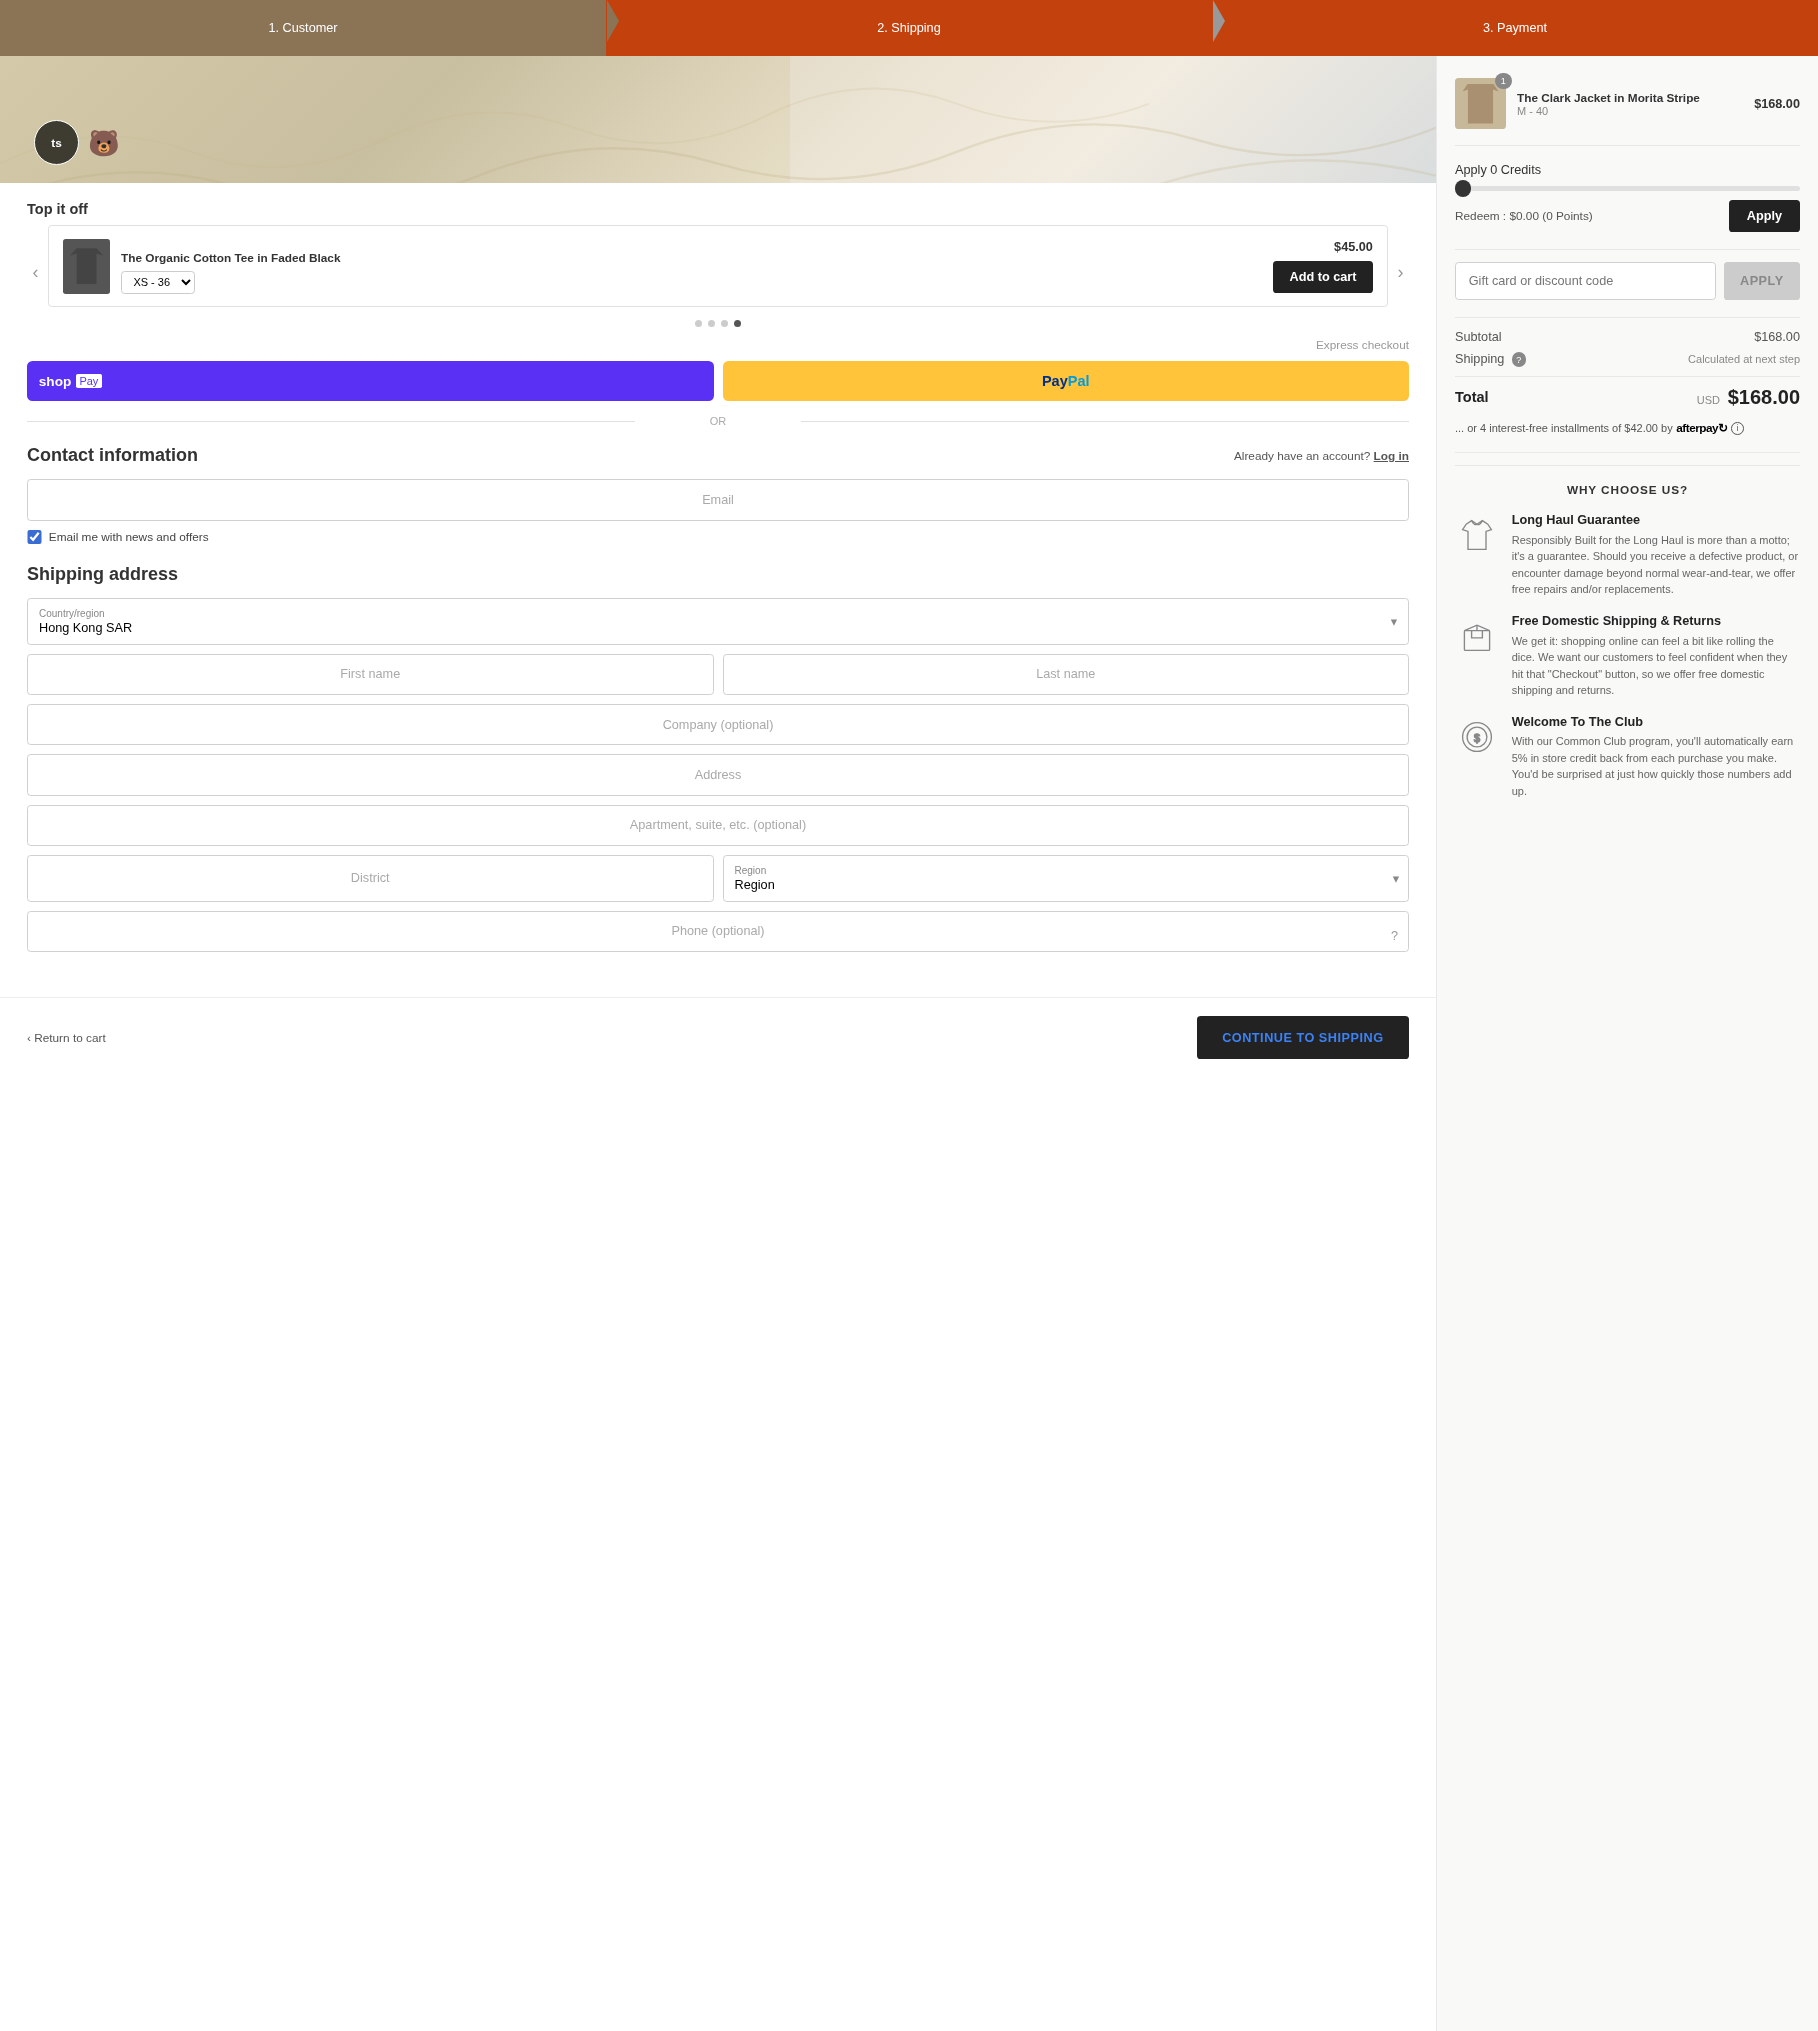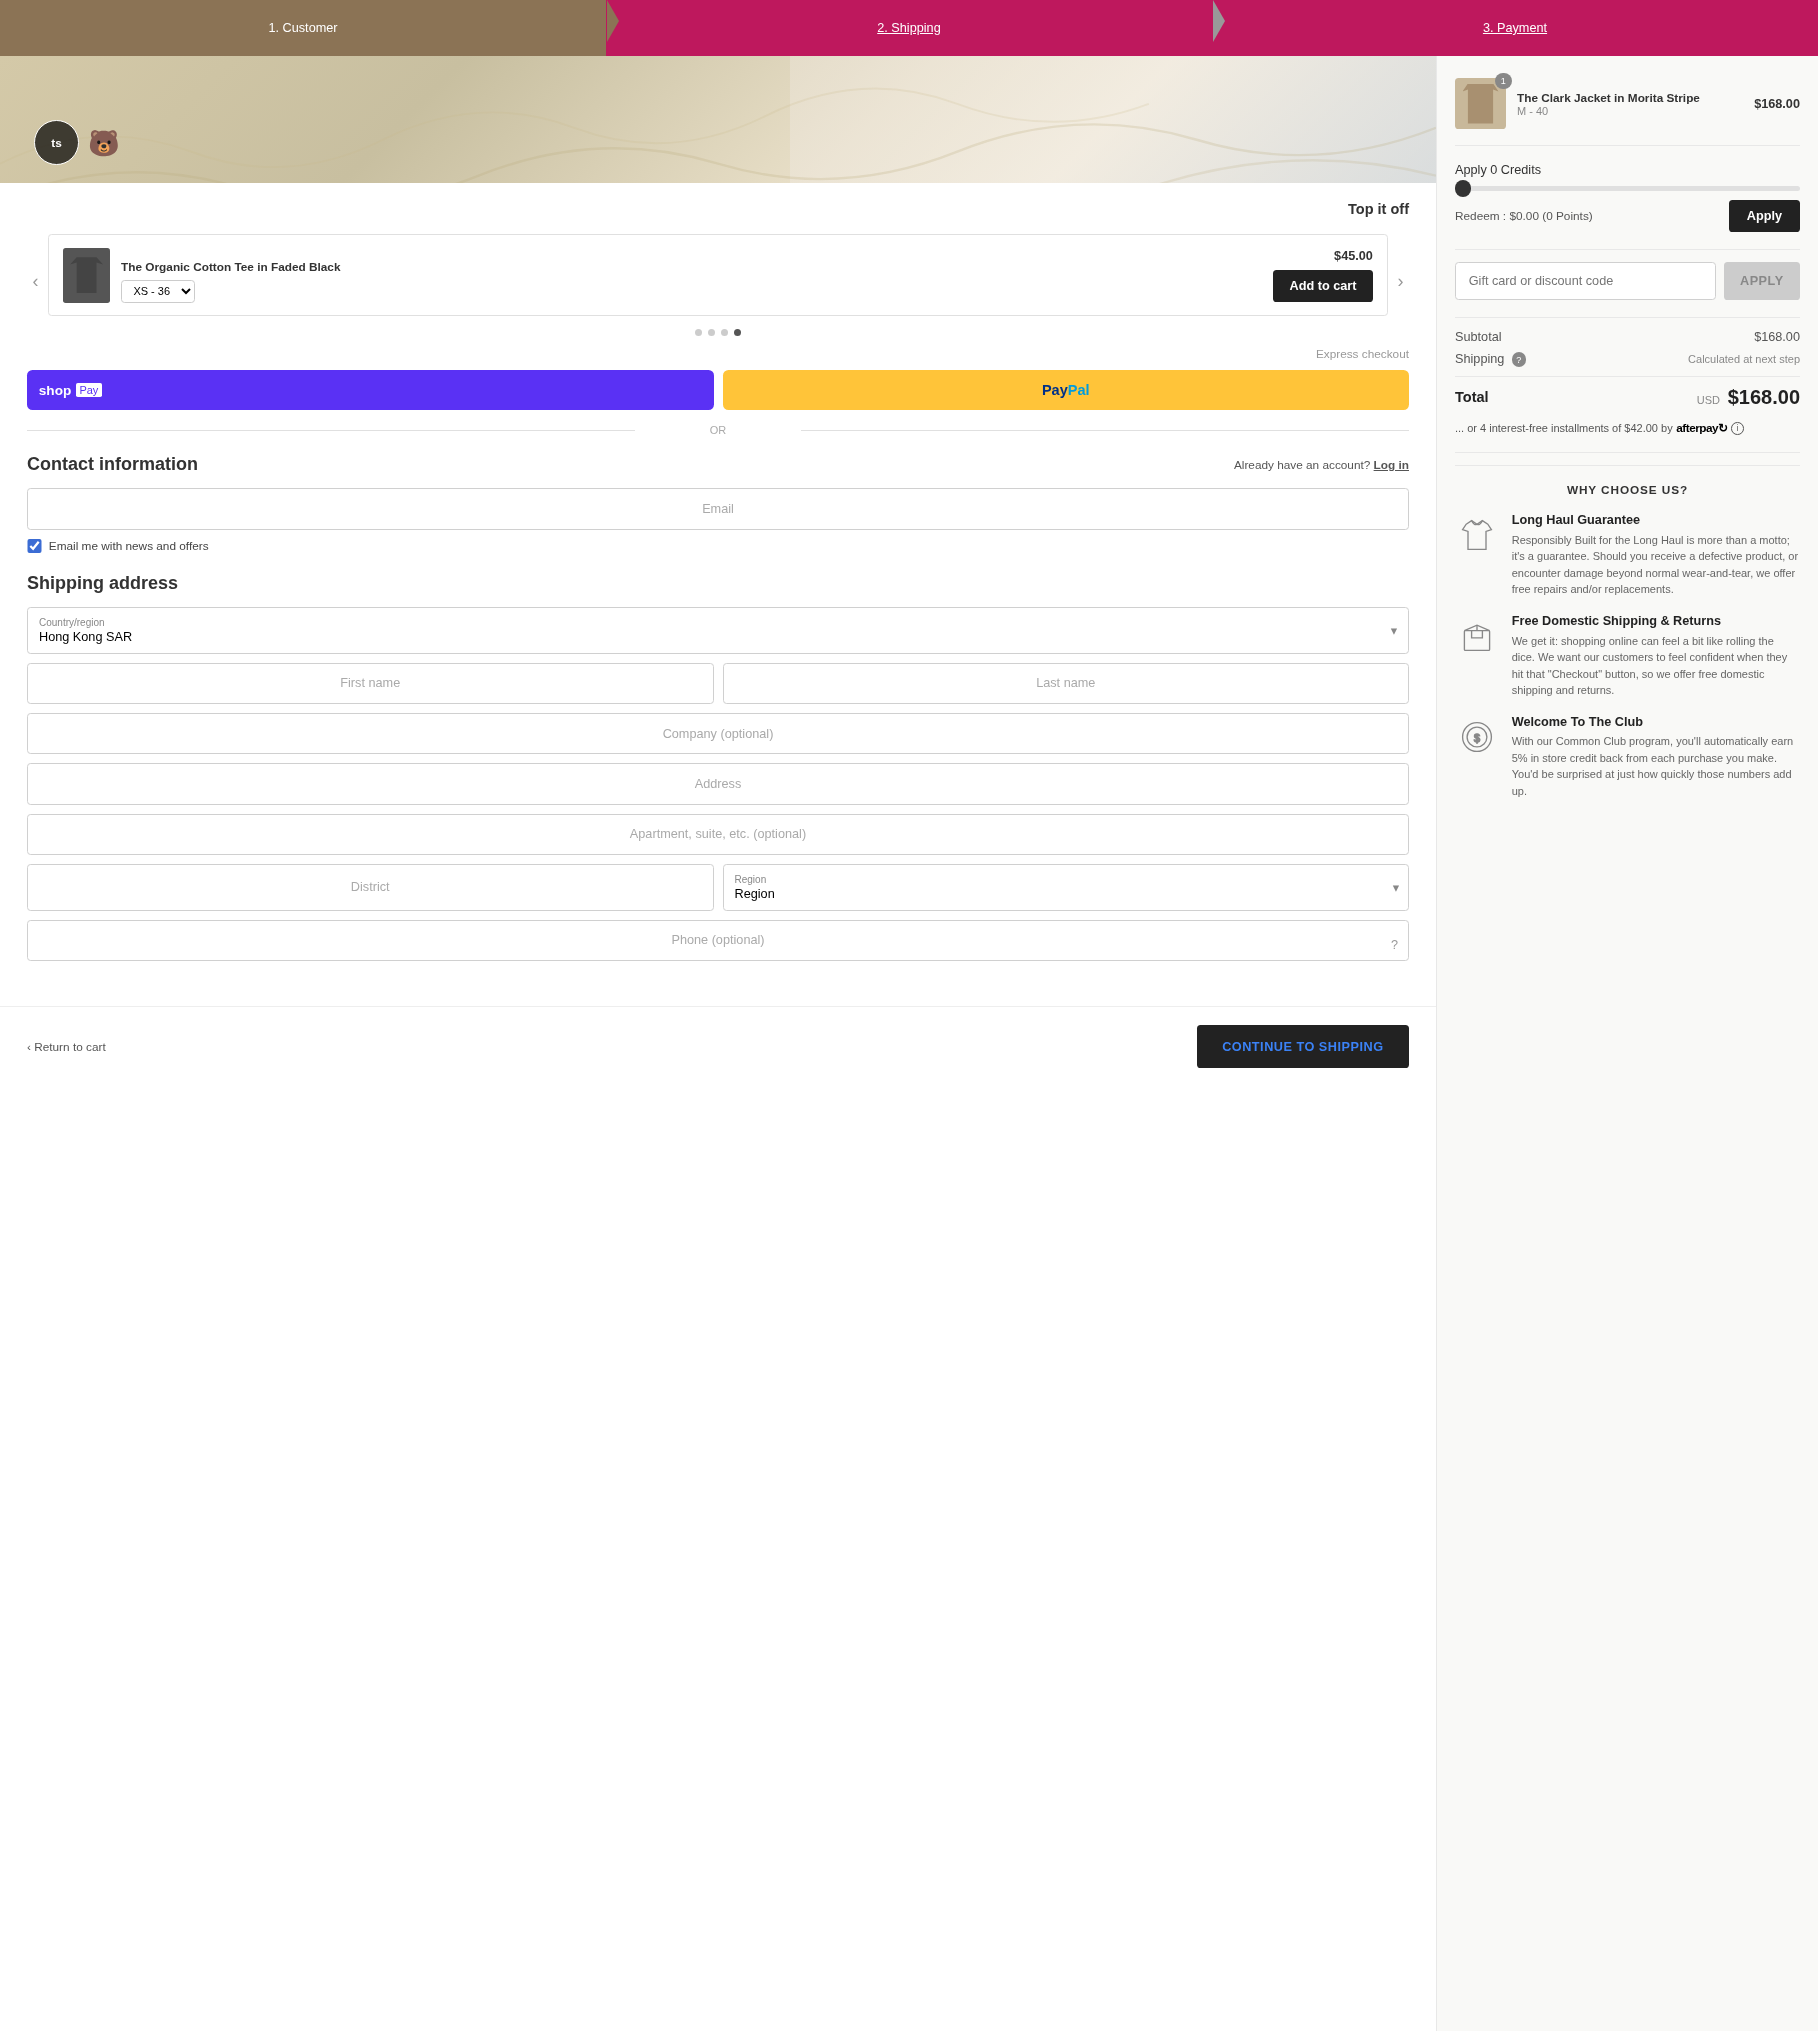--- a/index.html
+++ b/index.html
@@ -16,21 +16,21 @@
       flex: 1;
       display: flex;
       align-items: center;
       justify-content: center;
       position: relative;
       font-size: 12.7px;
       font-weight: 500;
       color: #fff;
     }
     .progress-step.active { background: #8b7355; }
-    .progress-step.inactive { background: #be185d; text-decoration: underline; }
+    .progress-step.inactive { background: #c2410c; }
     .progress-step::after {
       content: '';
       position: absolute;
       right: -12.7px;
       top: 0;
       border-left: 12.7px solid transparent;
       border-top: 21px solid transparent;
       border-bottom: 21px solid transparent;
       z-index: 2;
     }
@@ -101,24 +101,24 @@
       opacity: 0.7;
     }
 
     
     .left-inner {
       padding: 18px 27px 27px;
     }
 
     
     .section-title {
-      text-align: right;
+      text-align: left;
       font-size: 14.5px;
       font-weight: 600;
-      margin-bottom: 17px;
+      margin-bottom: 8px;
       color: #333;
     }
     .product-carousel {
       border: 0.9px solid #e0e0e0;
       border-radius: 3.6px;
       padding: 12.7px 14.5px;
       display: flex;
       align-items: center;
       justify-content: space-between;
       margin-bottom: 12.7px;

